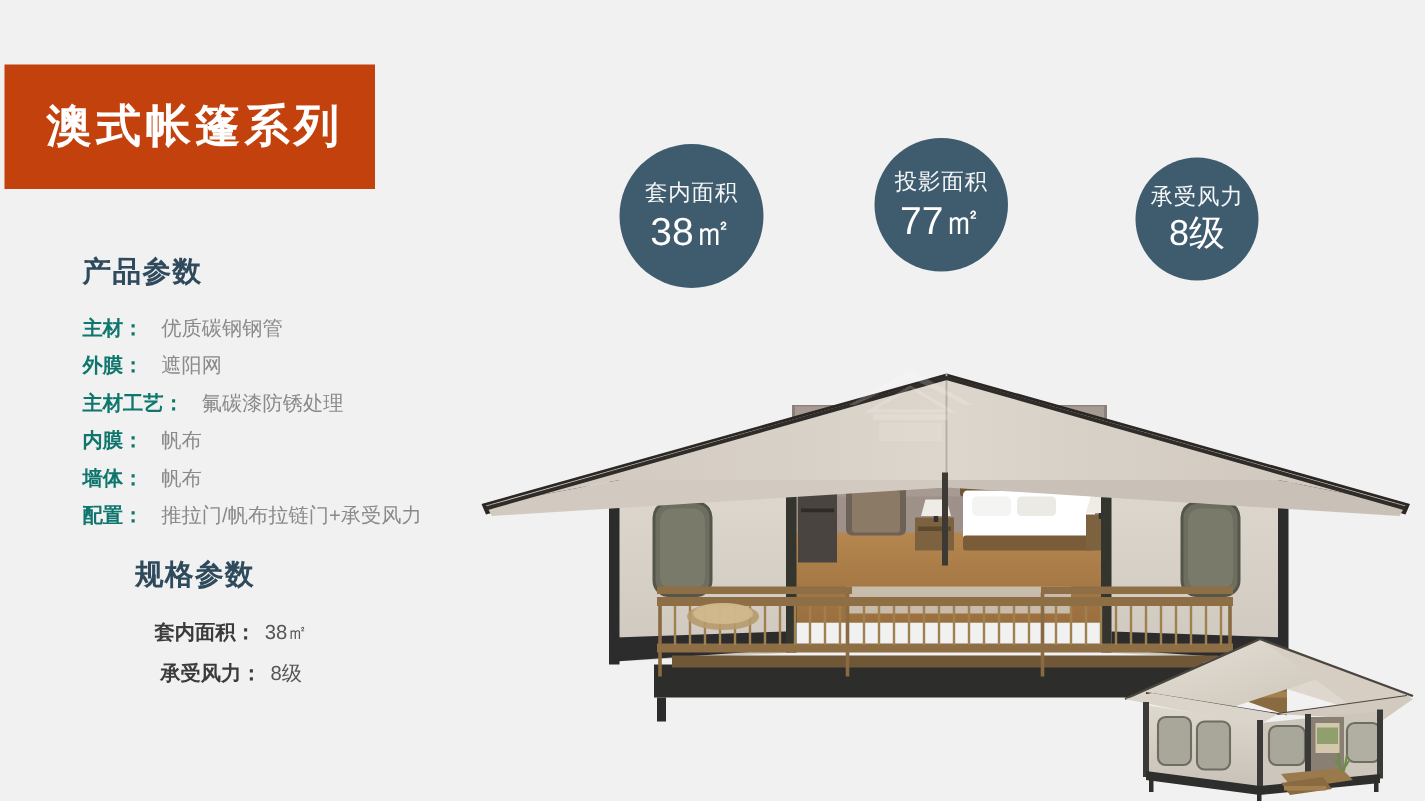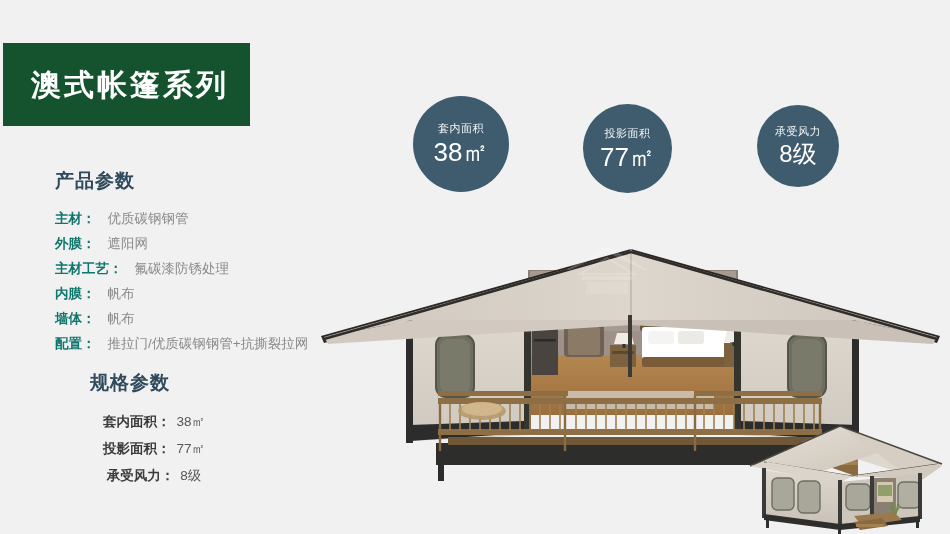--- a/index.html
+++ b/index.html
@@ -9,21 +9,21 @@
     font-family:"Liberation Sans","DejaVu Sans",sans-serif;
     position:relative;
   }
   .page{
     position:absolute;inset:0;
     background:#f1f1f1;
   }
   
   .title-banner{
     position:absolute;left:3px;top:43px;width:247px;height:83px;
-    background:#14532d;
+    background:#c2410c;
     display:flex;align-items:center;
     box-sizing:border-box;
     padding-left:28px;
   }
   .title-banner .title-text{
     color:#ffffff;
     font-size:30px;
     font-weight:bold;
     letter-spacing:3px;
     line-height:1;
@@ -74,34 +74,34 @@
     background:#3f5c6e;
     color:#fff;
     display:flex;
     flex-direction:column;
     align-items:center;
     justify-content:center;
     text-align:center;
     box-sizing:border-box;
   }
   .stat-circle .stat-label{
-    font-size:11px;
+    font-size:15px;
     line-height:1;
     letter-spacing:0.5px;
     margin-bottom:5px;
     opacity:.95;
   }
   .stat-circle .stat-value{
     font-size:26px;
     line-height:1;
     letter-spacing:0px;
     font-weight:400;
   }
   #stat-1{left:413px;top:96px;width:96px;height:96px;}
-  #stat-2{left:583px;top:104px;width:89px;height:89px;align-items:center;}
+  #stat-2{left:583px;top:92px;width:89px;height:89px;align-items:center;}
   #stat-3{left:757px;top:105px;width:82px;height:82px;}
   #stat-3 .stat-value{font-size:24px;}
 
   
   #tent-main{
     position:absolute;left:318px;top:215px;width:625px;height:270px;
   }
   #tent-main svg{display:block;width:100%;height:100%;}
 
   
@@ -139,33 +139,30 @@
       <li class="param-row">
         <span class="param-label">主材工艺：</span><span class="param-value">氟碳漆防锈处理</span>
       </li>
       <li class="param-row">
         <span class="param-label">内膜：</span><span class="param-value">帆布</span>
       </li>
       <li class="param-row">
         <span class="param-label">墙体：</span><span class="param-value">帆布</span>
       </li>
       <li class="param-row">
-        <span class="param-label">配置：</span><span class="param-value">推拉门/优质碳钢钢管+抗撕裂拉网</span>
+        <span class="param-label">配置：</span><span class="param-value">推拉门/帆布拉链门+承受风力</span>
       </li>
     </ul>
   </div>
 
   <div class="section" id="spec-section">
     <div class="section-heading">规格参数</div>
     <ul class="param-list">
       <li class="spec-row">
         <span class="spec-label">套内面积：</span><span class="spec-value">38㎡</span>
-      </li>
-      <li class="spec-row">
-        <span class="spec-label">投影面积：</span><span class="spec-value">77㎡</span>
       </li>
       <li class="spec-row">
         <span class="spec-label">承受风力：</span><span class="spec-value">8级</span>
       </li>
     </ul>
   </div>
 
   <div class="stat-circle" id="stat-1">
     <span class="stat-label">套内面积</span>
     <span class="stat-value">38㎡</span>

